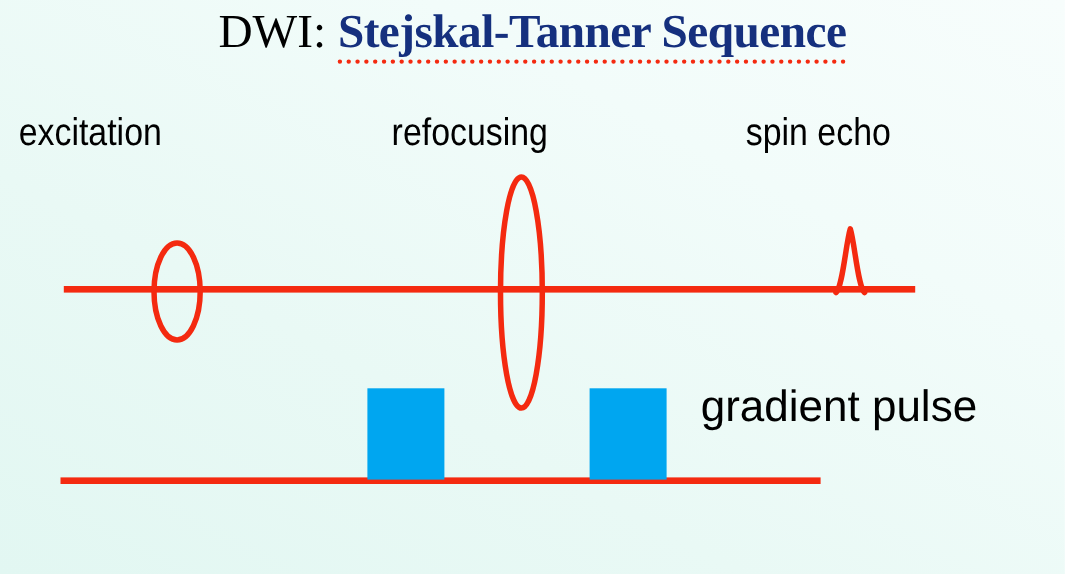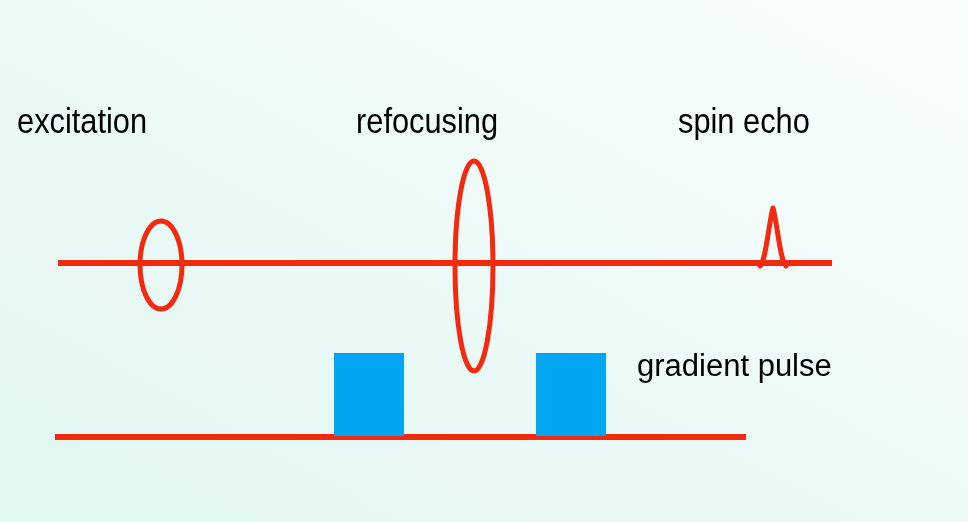--- a/index.html
+++ b/index.html
@@ -99,32 +99,35 @@
     height: 83px;
     top: 353px;
   }
   #grad-pulse-1 { left: 334px; }
   #grad-pulse-2 { left: 536px; }
 
   
   .annot {
     position: absolute;
     font-family: "Liberation Sans", sans-serif;
-    font-size: 31px;
+    font-size: 40px;
     color: #000000;
     white-space: nowrap;
   }
   #gradient-pulse-label { left: 637px; top: 348px; }
   #mpg-caption          { left: 254px; top: 453px; }
 </style>
 </head>
 <body>
 
 <div id="slide">
 
+  <div class="title-row">
+    <span class="title-prefix">DWI:</span><span style="font-family:'Liberation Serif',serif;font-size:43px;">&nbsp;</span><span class="title-main">Stejskal-Tanner Sequence</span>
+  </div>
 
   <div class="event-label" id="label-excitation">excitation</div>
 
   <div class="event-label" id="label-refocusing">refocusing</div>
 
   <div class="event-label" id="label-spinecho">spin echo</div>
 
   <div class="axis-line" id="rf-axis"></div>
 
   <svg class="pulse-svg" id="excitation-pulse" width="54" height="94">

